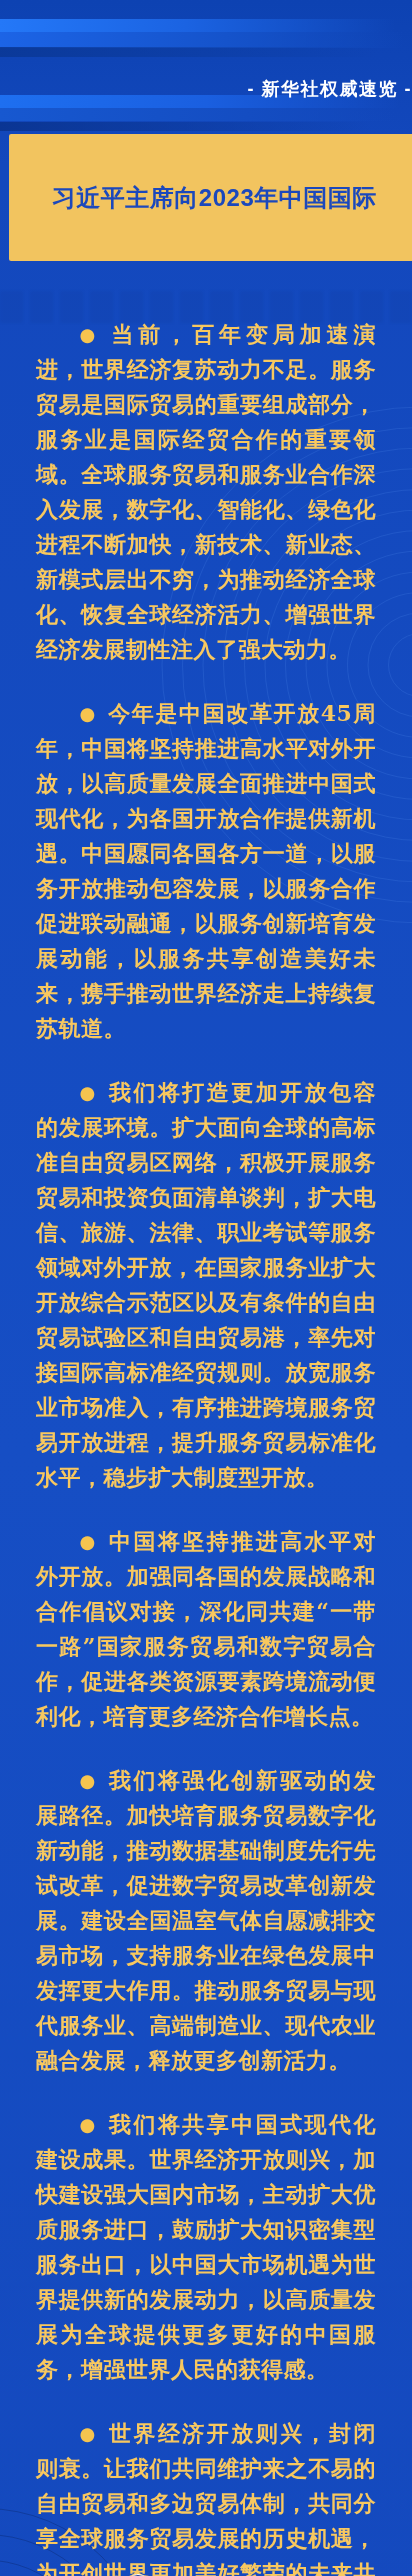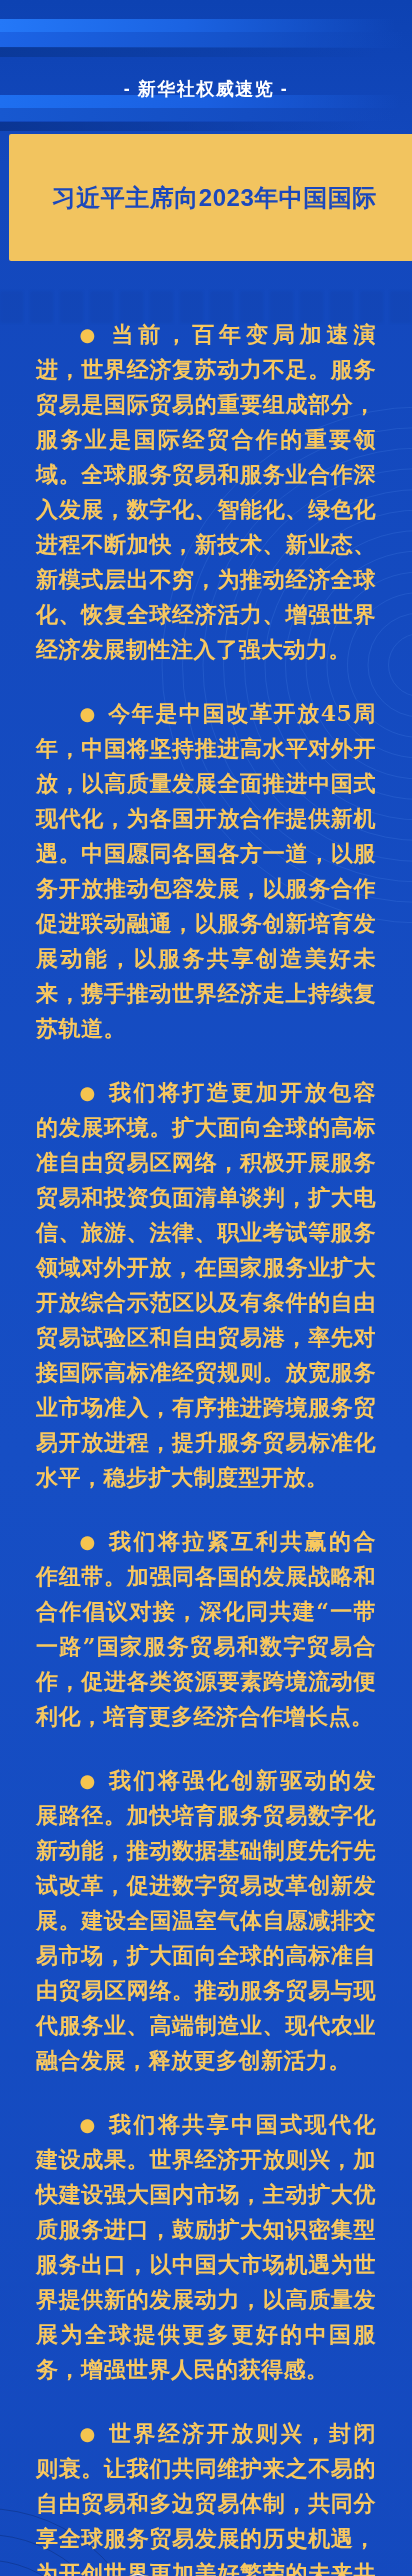--- a/index.html
+++ b/index.html
@@ -17,21 +17,21 @@
   .s5{top:108px;height:13.4px;background:linear-gradient(90deg,#1758d0 0%,#144dc2 60%,rgba(20,77,194,0) 96%);}
   .s6{top:122px;height:9.3px;background:linear-gradient(90deg,rgba(9,50,140,.85) 0%,rgba(9,50,140,0) 90%);}
   
   .watermark{position:absolute;top:291px;height:32px;left:0;right:0;opacity:.12;filter:blur(1.5px);
     background:repeating-linear-gradient(90deg,rgba(7,32,90,.55) 0 23px,rgba(7,32,90,0) 23px 30px);}
   
   .ring{position:absolute;border-radius:50%;transform:translate(-50%,-50%);}
   .rings-right .ring{left:420px;top:665px;border:1px solid rgba(110,165,255,.15);}
   .rings-bl .ring{left:-15.5px;top:2674px;border:1px solid rgba(8,28,80,.30);}
   
-  .header-label{position:absolute;top:77px;left:0;right:0;text-align:center;
+  .header-label{position:absolute;top:77px;left:0;right:0;text-align:right;
     color:#ffffff;font-size:18px;font-weight:700;letter-spacing:1.5px;}
   
   .title-box{position:absolute;top:134px;left:9.3px;width:410px;height:127px;
     background:#f2c45f;border-radius:2.1px;display:flex;flex-direction:column;
     justify-content:center;align-items:center;}
   .title-line{color:#1b48bc;font-size:24px;line-height:33px;font-weight:900;
     letter-spacing:0.5px;white-space:nowrap;}
   
   .body-text{position:absolute;top:317px;left:36px;right:36px;}
   .body-text p{
@@ -90,22 +90,22 @@
   <div class="header-label">- 新华社权威速览 -</div>
 
   <div class="title-box">
     <div class="title-line">习近平主席向2023年中国国际</div>
   </div>
 
   <div class="body-text">
     <p><span class="bullet">●</span><span>当前，百年变局加速演进，世界经济复苏动力不足。服务贸易是国际贸易的重要组成部分，服务业是国际经贸合作的重要领域。全球服务贸易和服务业合作深入发展，数字化、智能化、绿色化进程不断加快，新技术、新业态、新模式层出不穷，为推动经济全球化、恢复全球经济活力、增强世界经济发展韧性注入了强大动力。</span></p>
     <p><span class="bullet">●</span><span>今年是中国改革开放45周年，中国将坚持推进高水平对外开放，以高质量发展全面推进中国式现代化，为各国开放合作提供新机遇。中国愿同各国各方一道，以服务开放推动包容发展，以服务合作促进联动融通，以服务创新培育发展动能，以服务共享创造美好未来，携手推动世界经济走上持续复苏轨道。</span></p>
     <p><span class="bullet">●</span><span>我们将打造更加开放包容的发展环境。扩大面向全球的高标准自由贸易区网络，积极开展服务贸易和投资负面清单谈判，扩大电信、旅游、法律、职业考试等服务领域对外开放，在国家服务业扩大开放综合示范区以及有条件的自由贸易试验区和自由贸易港，率先对接国际高标准经贸规则。放宽服务业市场准入，有序推进跨境服务贸易开放进程，提升服务贸易标准化水平，稳步扩大制度型开放。</span></p>
-    <p><span class="bullet">●</span><span>我们将拉紧互利共赢的合作纽带。加强同各国的发展战略和合作倡议对接，深化同共建“一带一路”国家服务贸易和数字贸易合作，促进各类资源要素跨境流动便利化，培育更多经济合作增长点。</span></p>
-    <p><span class="bullet">●</span><span>我们将强化创新驱动的发展路径。加快培育服务贸易数字化新动能，推动数据基础制度先行先试改革，促进数字贸易改革创新发展。建设全国温室气体自愿减排交易市场，扩大面向全球的高标准自由贸易区网络。推动服务贸易与现代服务业、高端制造业、现代农业融合发展，释放更多创新活力。</span></p>
+    <p><span class="bullet">●</span><span>中国将坚持推进高水平对外开放。加强同各国的发展战略和合作倡议对接，深化同共建“一带一路”国家服务贸易和数字贸易合作，促进各类资源要素跨境流动便利化，培育更多经济合作增长点。</span></p>
+    <p><span class="bullet">●</span><span>我们将强化创新驱动的发展路径。加快培育服务贸易数字化新动能，推动数据基础制度先行先试改革，促进数字贸易改革创新发展。建设全国温室气体自愿减排交易市场，支持服务业在绿色发展中发挥更大作用。推动服务贸易与现代服务业、高端制造业、现代农业融合发展，释放更多创新活力。</span></p>
     <p><span class="bullet">●</span><span>我们将共享中国式现代化建设成果。世界经济开放则兴，加快建设强大国内市场，主动扩大优质服务进口，鼓励扩大知识密集型服务出口，以中国大市场机遇为世界提供新的发展动力，以高质量发展为全球提供更多更好的中国服务，增强世界人民的获得感。</span></p>
     <p><span class="bullet">●</span><span>世界经济开放则兴，封闭则衰。让我们共同维护来之不易的自由贸易和多边贸易体制，共同分享全球服务贸易发展的历史机遇，为开创世界更加美好繁荣的未来共同努力。</span></p>
   </div>
 
   <div class="footer">
     <div class="logo">
       
       
     </div>
     <div class="credit">新华社国内部出品</div>

